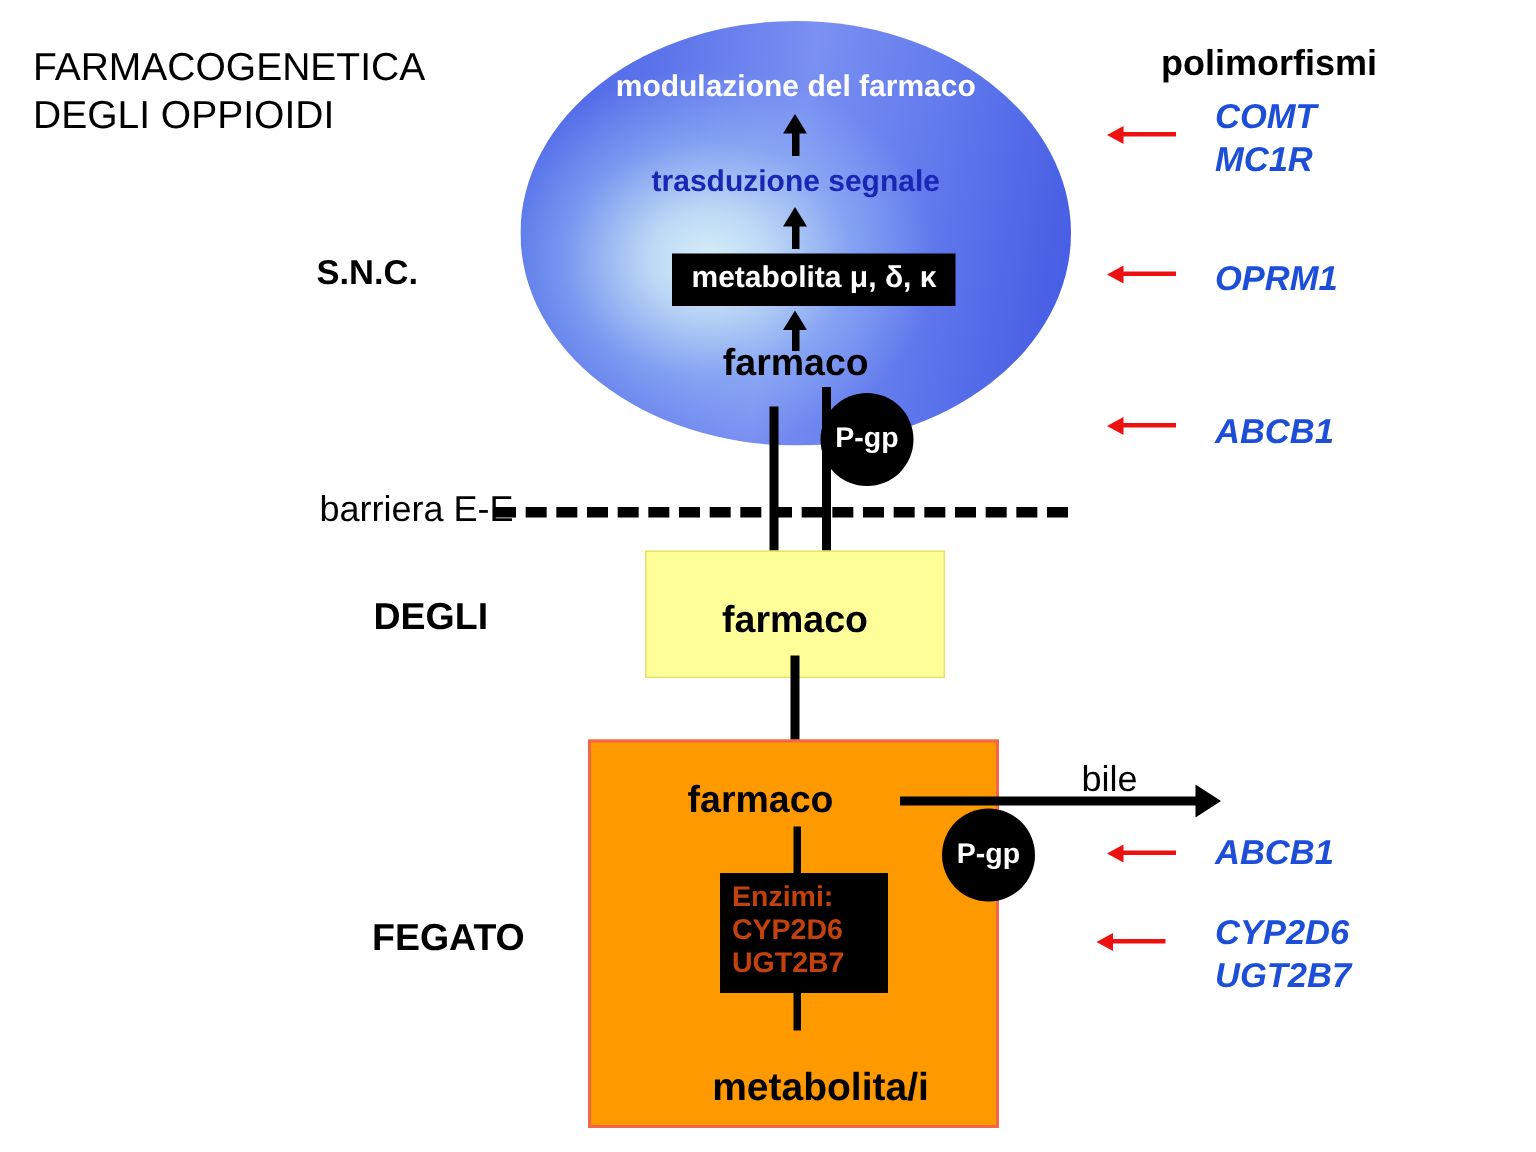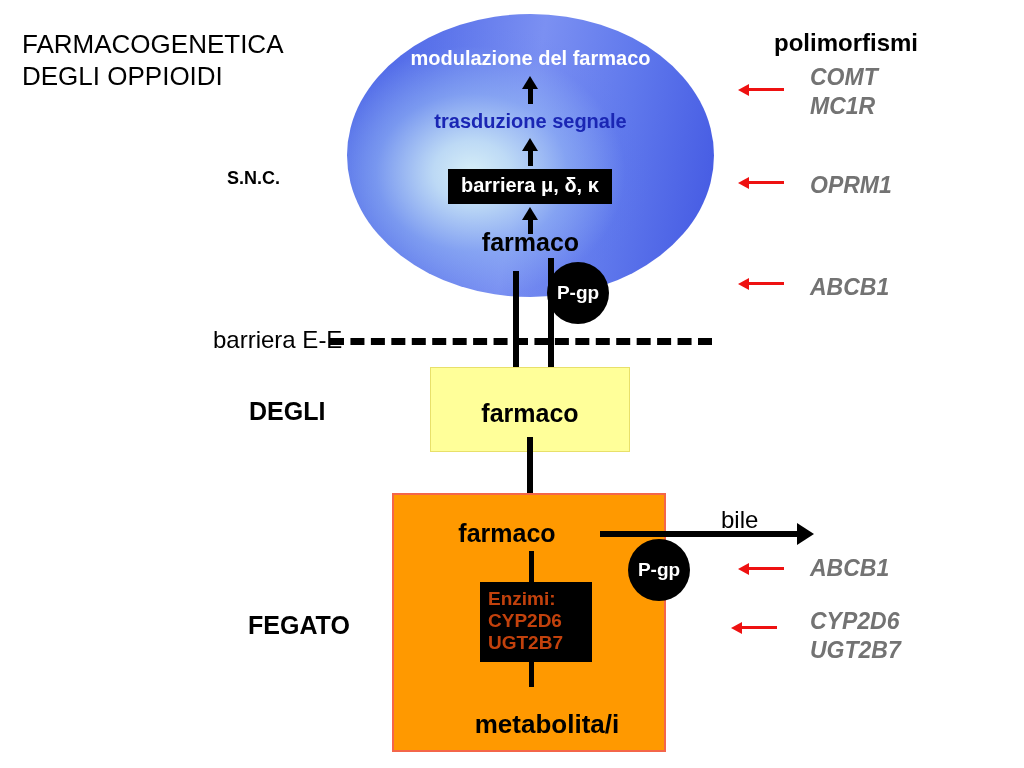--- a/index.html
+++ b/index.html
@@ -183,21 +183,21 @@
 
   
   #polimorfismi-title {
     left: 774px; top: 29px;
     font-size: 24px; font-weight: bold; white-space: nowrap;
   }
   .poly-label {
     font-size: 23px;
     font-weight: bold;
     font-style: italic;
-    color: #737373;
+    color: #1d4ed8;
     line-height: 29px;
     white-space: pre-line;
   }
   #poly-comt   { left: 810px; top: 63px; }
   #poly-oprm1  { left: 810px; top: 171px; text-align: center; }
   #poly-abcb1a { left: 810px; top: 273px; }
   #poly-abcb1b { left: 810px; top: 554px; }
   #poly-cyp    { left: 810px; top: 607px; }
 
   
@@ -235,28 +235,28 @@
   <div class="abs" id="txt-modulazione">modulazione del farmaco</div>
 
   <div class="abs small-vshaft" style="left:528px; top:88px; height:16px;"></div>
   <div class="abs small-vhead-up" style="left:522px; top:76px;"></div>
 
   <div class="abs" id="txt-trasduzione">trasduzione segnale</div>
 
   <div class="abs small-vshaft" style="left:528px; top:150px; height:16px;"></div>
   <div class="abs small-vhead-up" style="left:522px; top:138px;"></div>
 
-  <div class="abs" id="recettori-box">barriera μ, δ, κ</div>
+  <div class="abs" id="recettori-box">metabolita μ, δ, κ</div>
 
   <div class="abs small-vshaft" style="left:528px; top:219px; height:15px;"></div>
   <div class="abs small-vhead-up" style="left:522px; top:207px;"></div>
 
   <div class="abs" id="txt-farmaco-brain">farmaco</div>
 
-  <div class="abs" id="snc-label" style="left:227px; top:168px; font-size:18px; font-weight:bold;">S.N.C.</div>
+  <div class="abs" id="snc-label" style="left:211px; top:168px; font-size:23px; font-weight:bold;">S.N.C.</div>
 
   <div class="abs vshaft" style="left:513px; top:271px; height:125px;"></div>
   <div class="abs vhead-up" style="left:505px; top:255px;"></div>
 
   <div class="abs vshaft" style="left:548px; top:258px; height:127px;"></div>
   <div class="abs vhead-down" style="left:540px; top:385px;"></div>
 
   <div class="abs pgp" id="pgp-brain">P-gp</div>
 
   <div class="abs" id="barrier-line"></div>

